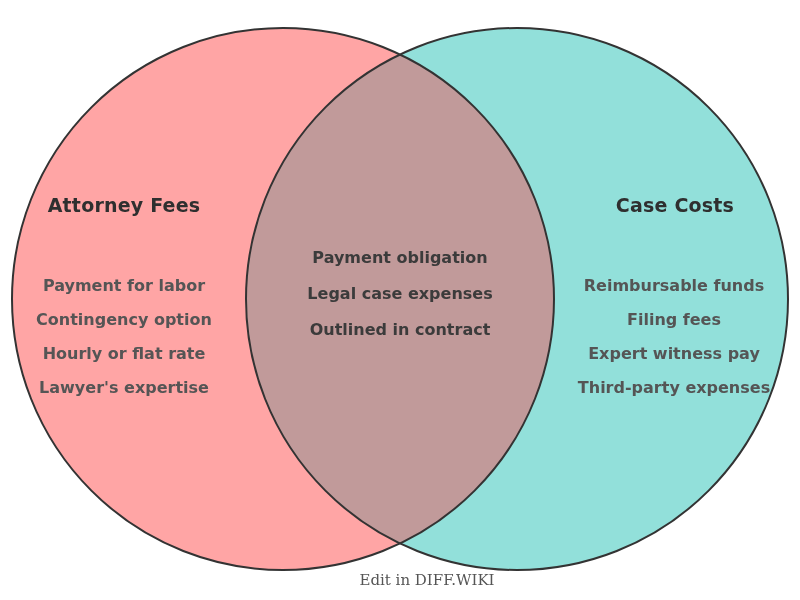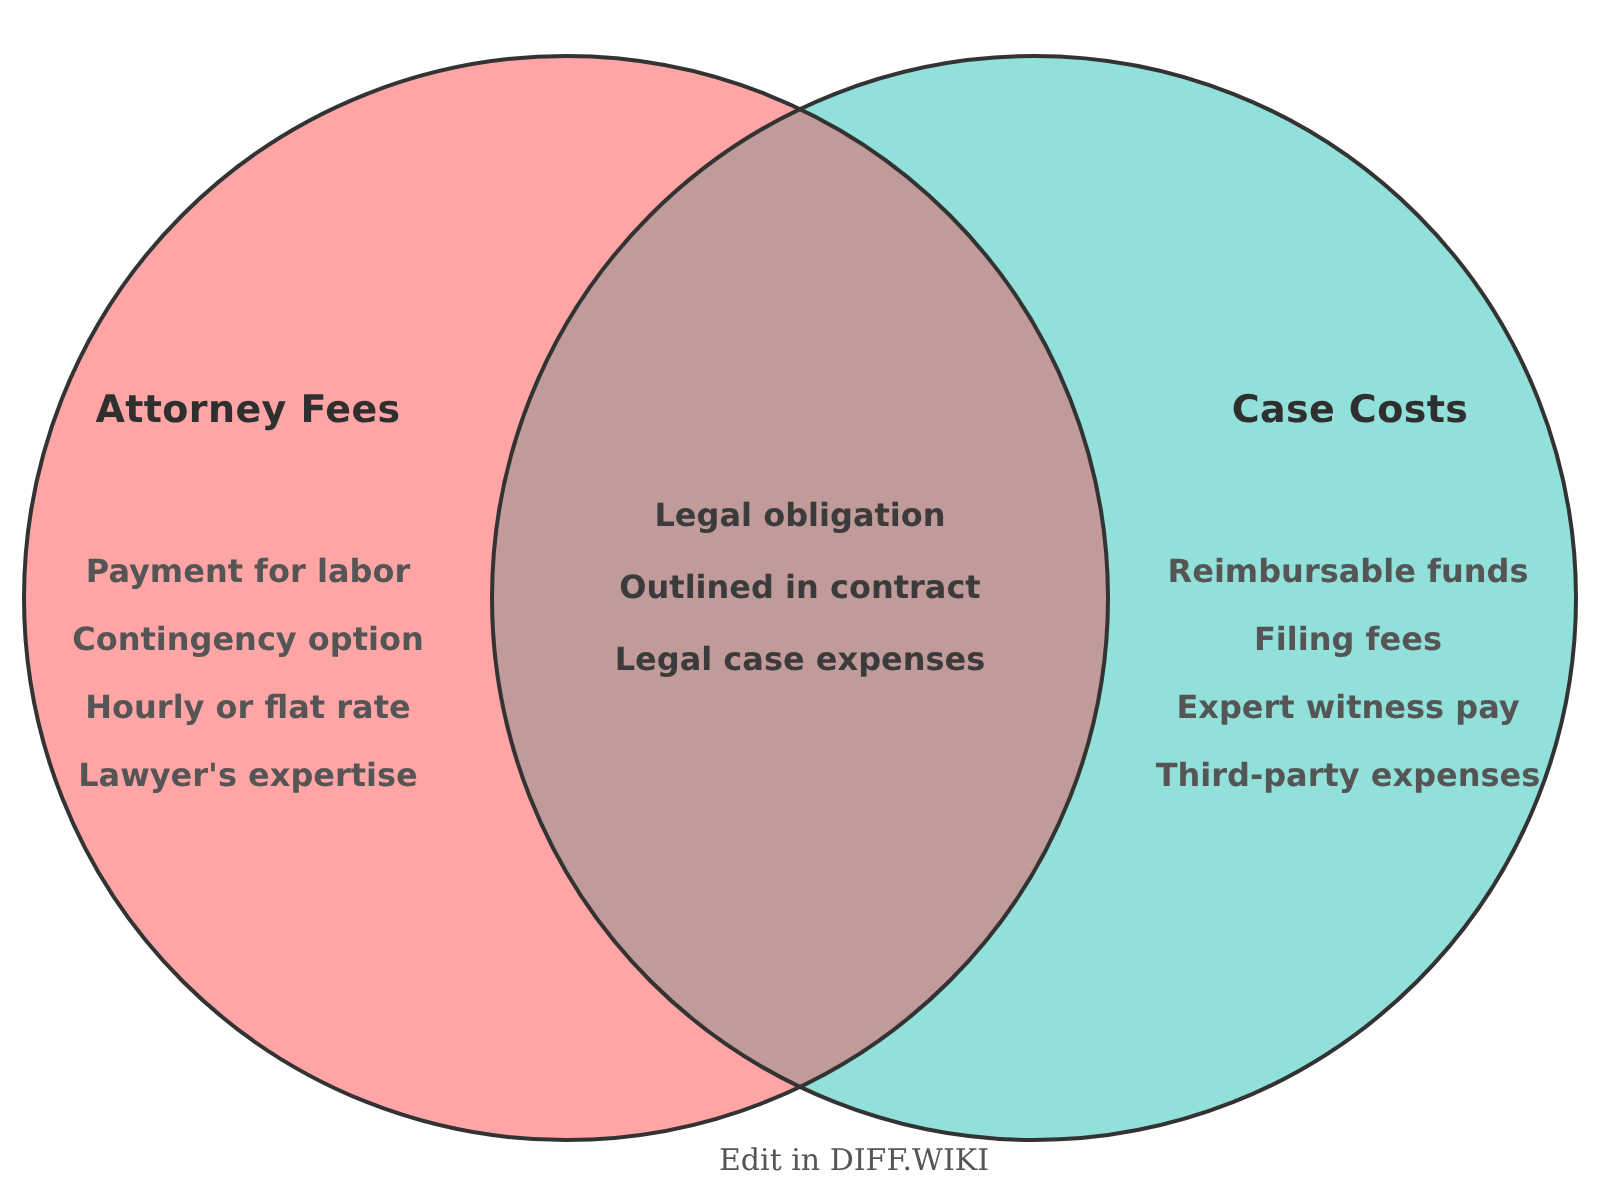--- a/index.html
+++ b/index.html
@@ -90,23 +90,23 @@
     <div class="circle-title title-right">Case Costs</div>
 
     <div class="item-list items-left">
       <div class="item">Payment for labor</div>
       <div class="item">Contingency option</div>
       <div class="item">Hourly or flat rate</div>
       <div class="item">Lawyer's expertise</div>
     </div>
 
     <div class="items-center">
-      <div class="item">Legal obligation</div>
+      <div class="item">Payment obligation</div>
+      <div class="item">Legal case expenses</div>
       <div class="item">Outlined in contract</div>
-      <div class="item">Legal case expenses</div>
     </div>
 
     <div class="item-list items-right">
       <div class="item">Reimbursable funds</div>
       <div class="item">Filing fees</div>
       <div class="item">Expert witness pay</div>
       <div class="item">Third-party expenses</div>
     </div>
 
     <div class="footer-note">Edit in DIFF.WIKI</div>

